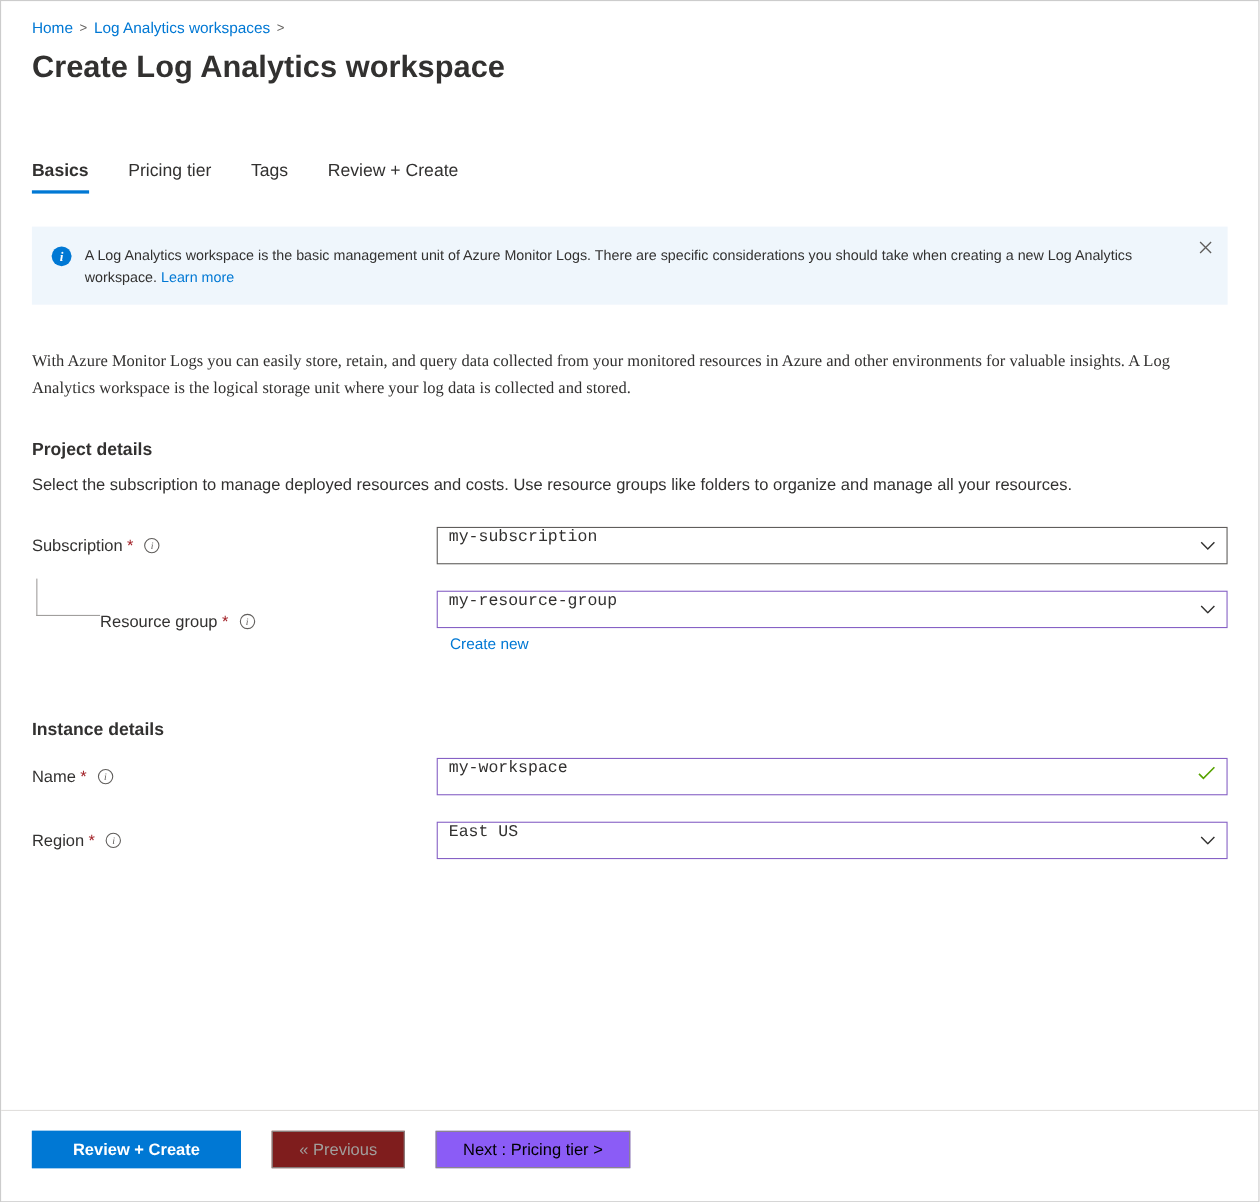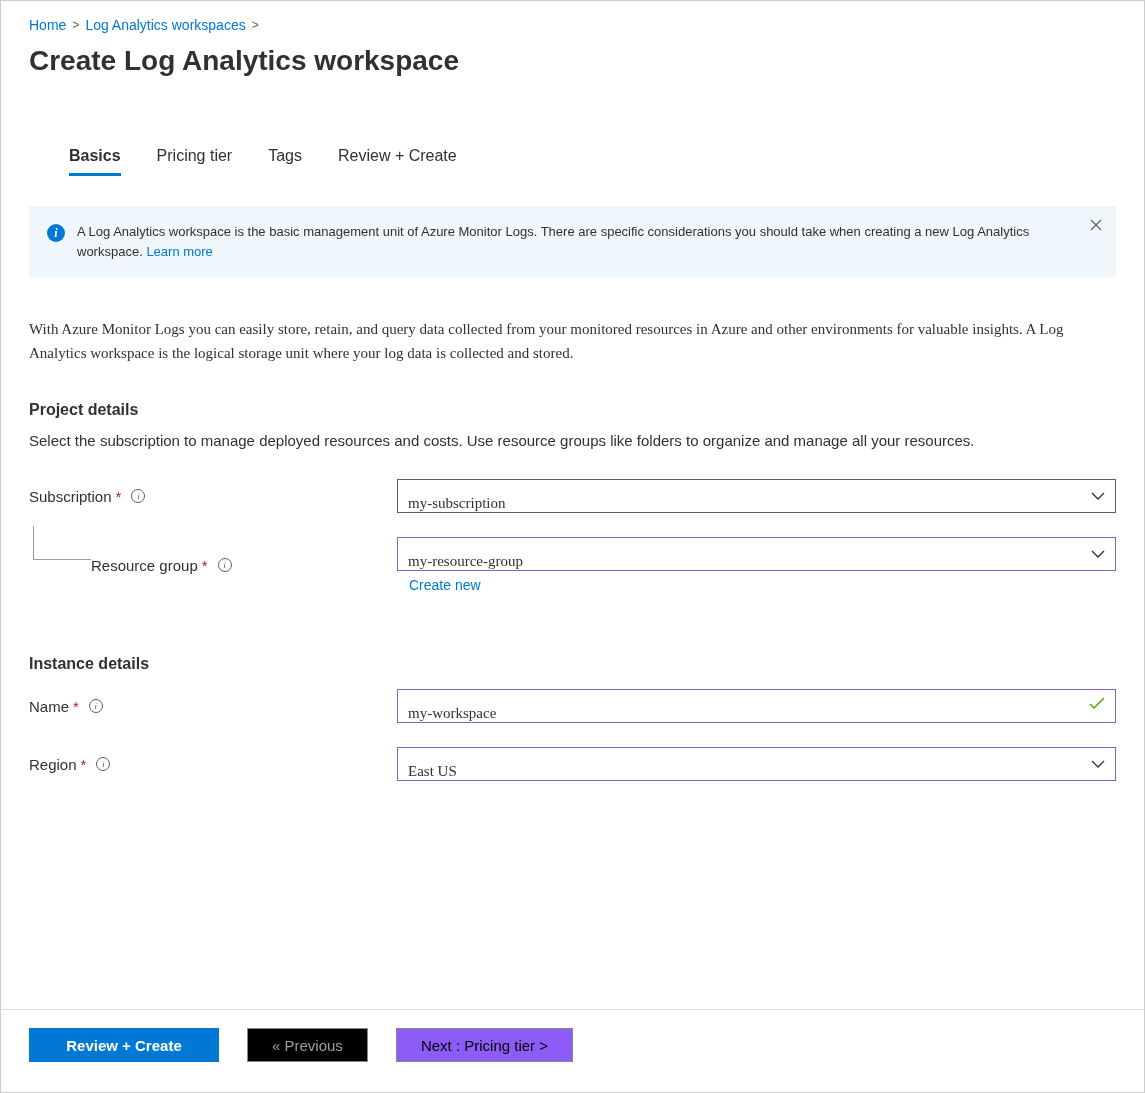--- a/index.html
+++ b/index.html
@@ -44,21 +44,20 @@
     }
     .tab {
       font-size: 16px;
       color: #323130;
       padding-bottom: 8px;
       cursor: pointer;
     }
     .tab.active {
       font-weight: 600;
       border-bottom: 3px solid #0078d4;
-      margin-left: 40px;
     }
     .info-banner {
       background: #eff6fc;
       padding: 16px 40px 16px 18px;
       display: flex;
       gap: 12px;
       position: relative;
       margin-bottom: 40px;
     }
     .info-icon {
@@ -160,25 +159,25 @@
     .field-wrap {
       flex: 1;
       position: relative;
     }
     .select-box, .input-box {
       width: 100%;
       height: 34px;
       border: 1px solid #605e5c;
       padding: 0 34px 0 10px;
       font-size: 15px;
-      font-family: Liberation Serif, serif;
+      font-family: Liberation Mono, monospace;
       background: #fff;
       position: relative;
       display: flex;
-      align-items: flex-end;
+      align-items: flex-start;
       cursor: pointer;
     }
     .select-box.highlighted, .input-box.highlighted {
       border: 1px solid #8661c5;
     }
     .chevron {
       position: absolute;
       right: 10px;
       top: 50%;
       transform: translateY(-50%);
@@ -224,21 +223,21 @@
       justify-content: center;
     }
     .btn.primary {
       background: #0078d4;
       color: #fff;
       border-color: #0078d4;
       font-weight: 600;
       min-width: 190px;
     }
     .btn.disabled {
-      background: #000000;
+      background: #7f1d1d;
       color: #a19f9d;
       cursor: default;
     }
     .section-spacer {
       height: 56px;
     }
   </style>
 </head>
 <body>
 

